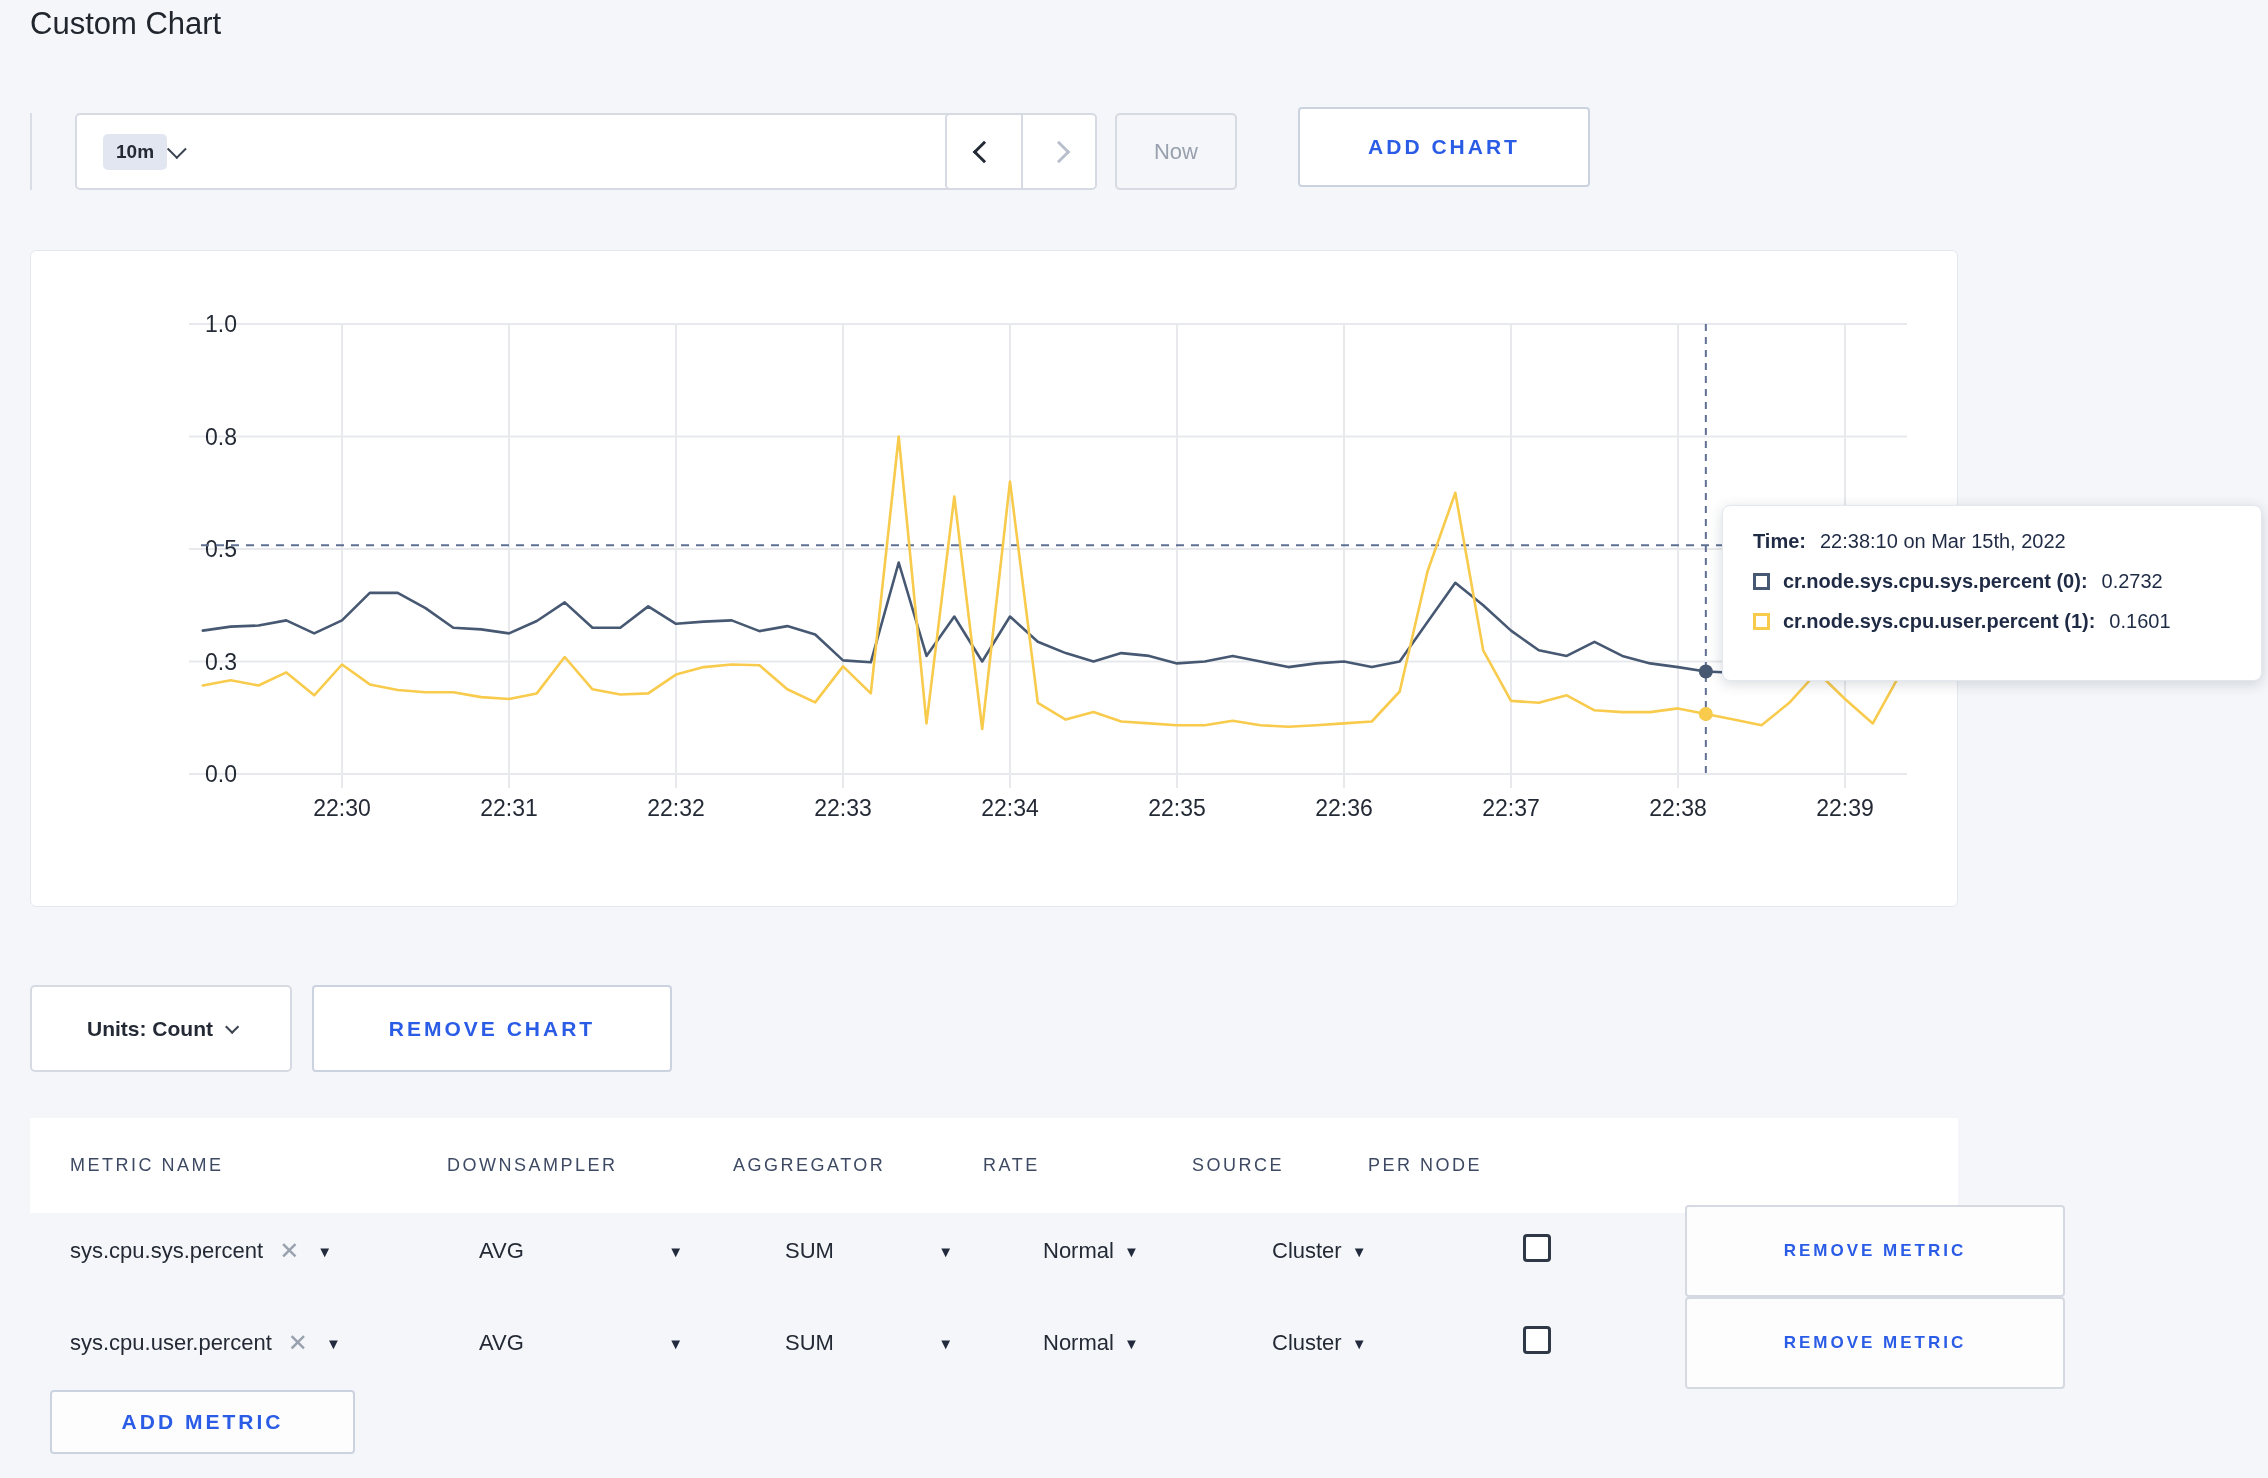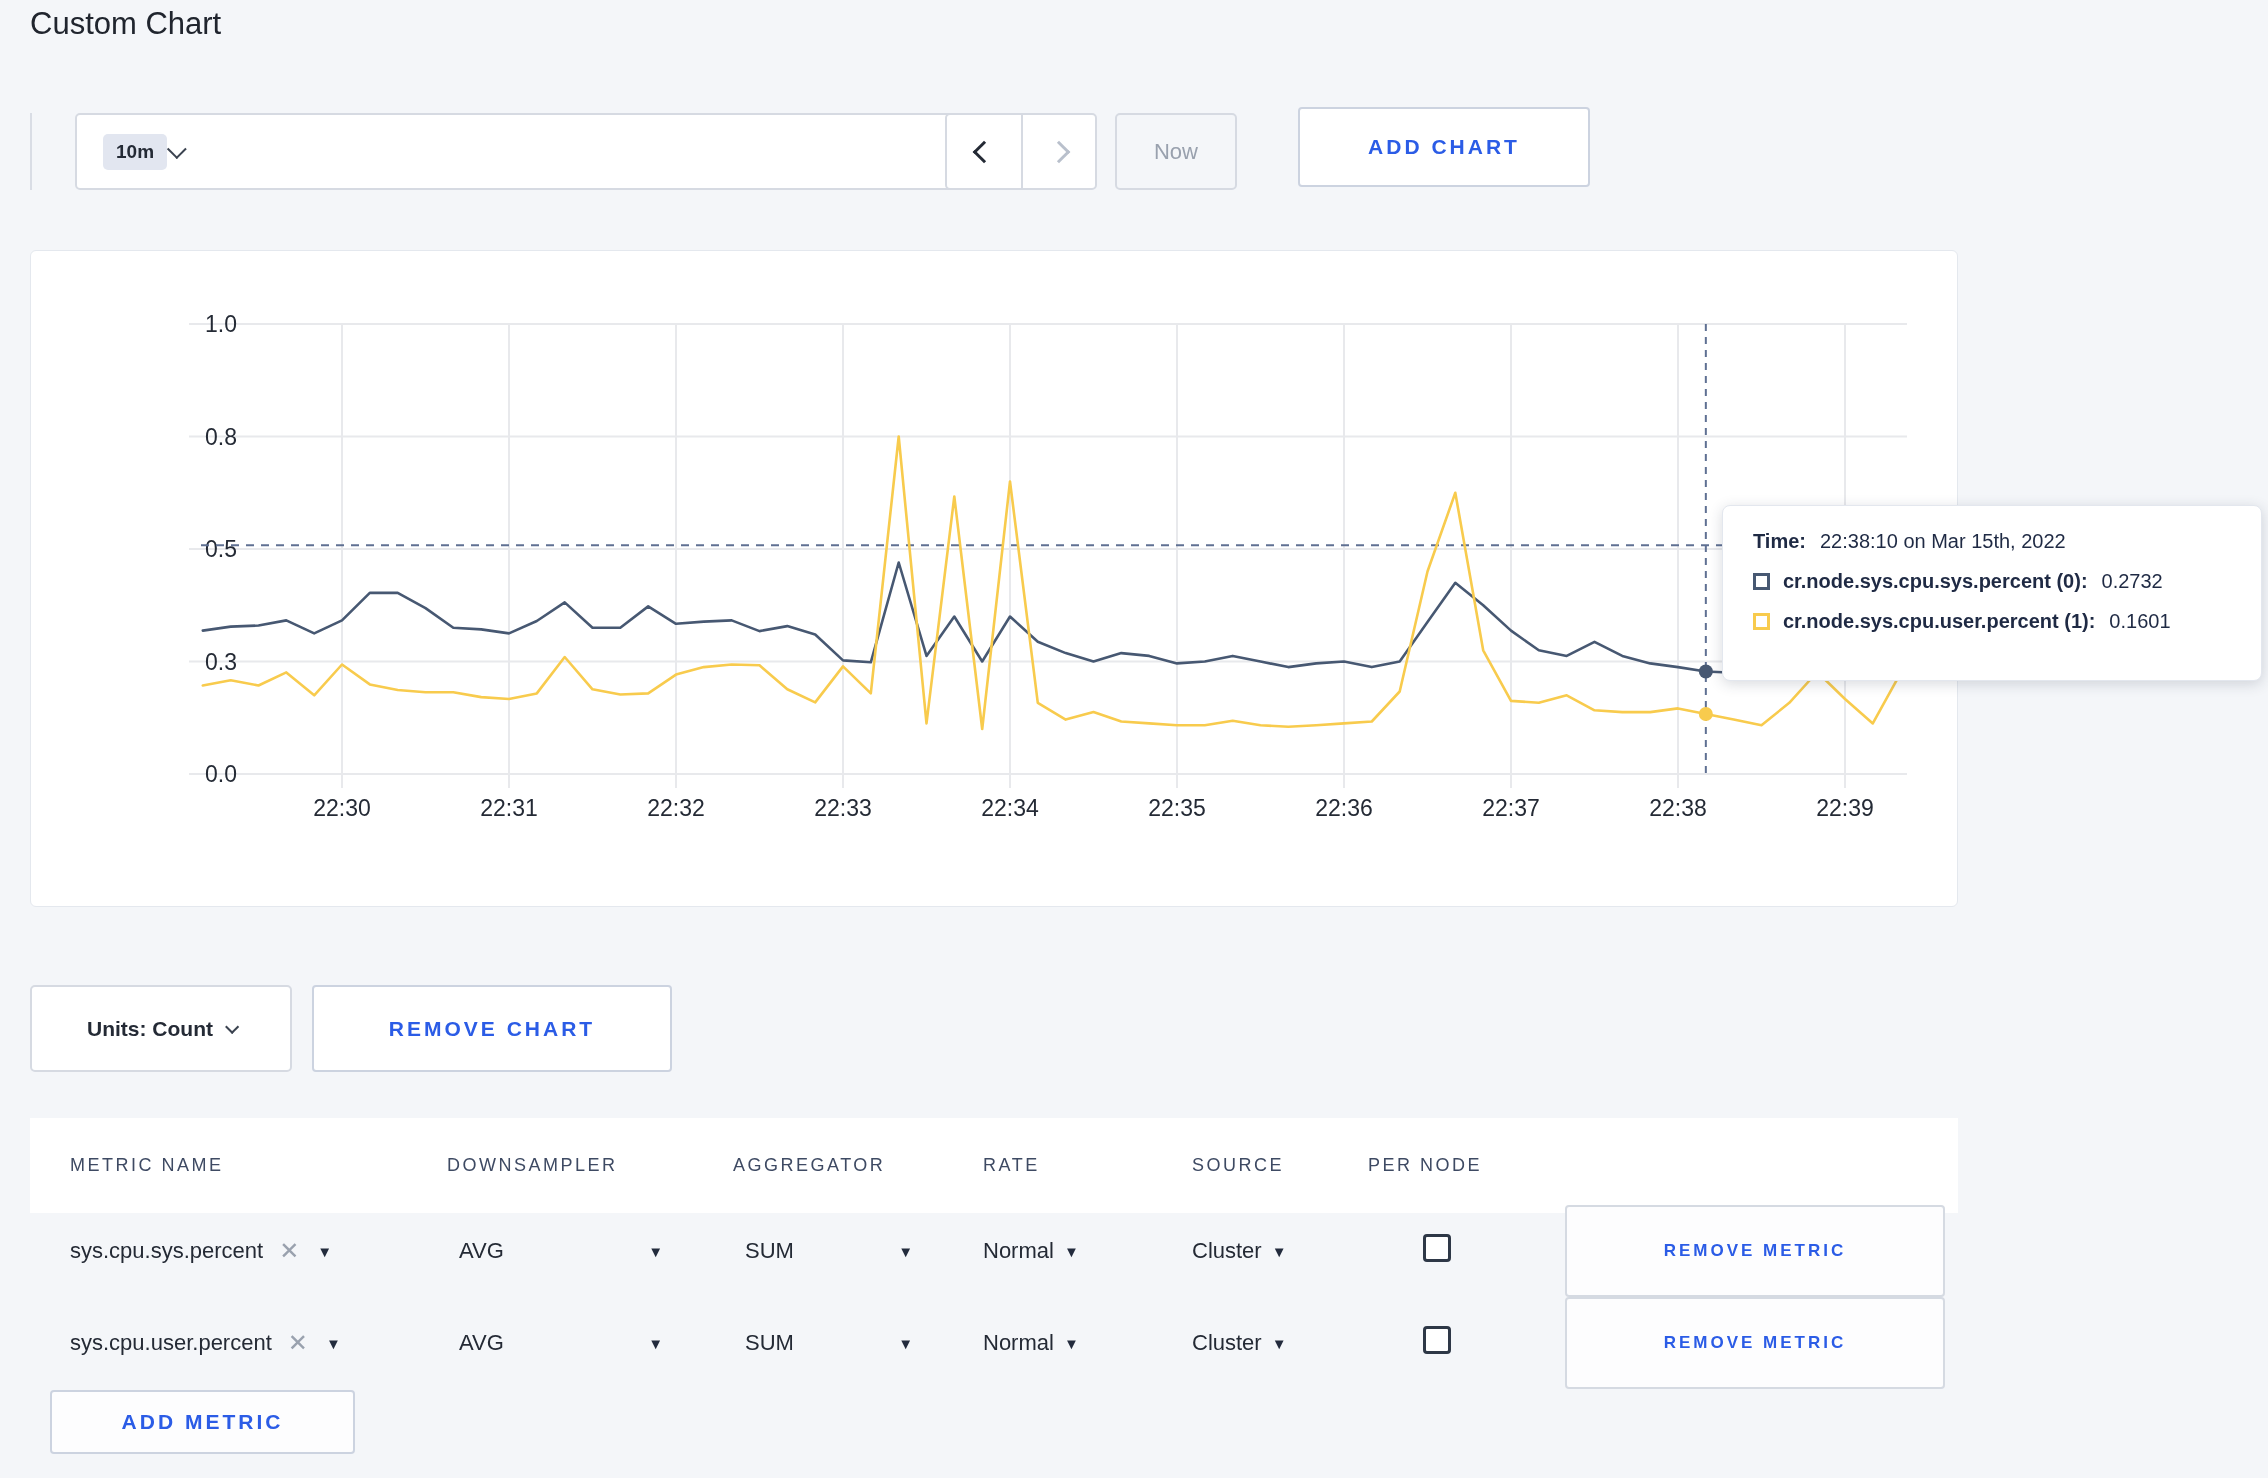--- a/index.html
+++ b/index.html
@@ -129,20 +129,21 @@
     font-size:18px; letter-spacing:2.5px;
     color:#3e4a63; font-weight:500;
   }
   .metric-row {
     left:30px; width:1928px; height:92px;
     display:grid;
     grid-template-columns:377px 286px 250px 209px 176px 197px auto;
     align-items:center;
     padding-left:40px;
     font-size:22px;
+    gap:20px;
   }
   #metric-row-0 { top:1205px; }
   #metric-row-1 { top:1297px; }
   .cell-select { display:flex; align-items:center; cursor:pointer; }
   .clear-x { color:#99a1ae; font-size:24px; margin-left:16px; cursor:pointer; }
   .caret { color:#222b3d; font-size:15px; margin-left:18px; }
   .caret-tight { margin-left:10px; }
   .spread { justify-content:space-between; padding-right:70px;margin-left:12px; }
   .checkbox {
     appearance:none; -webkit-appearance:none;

